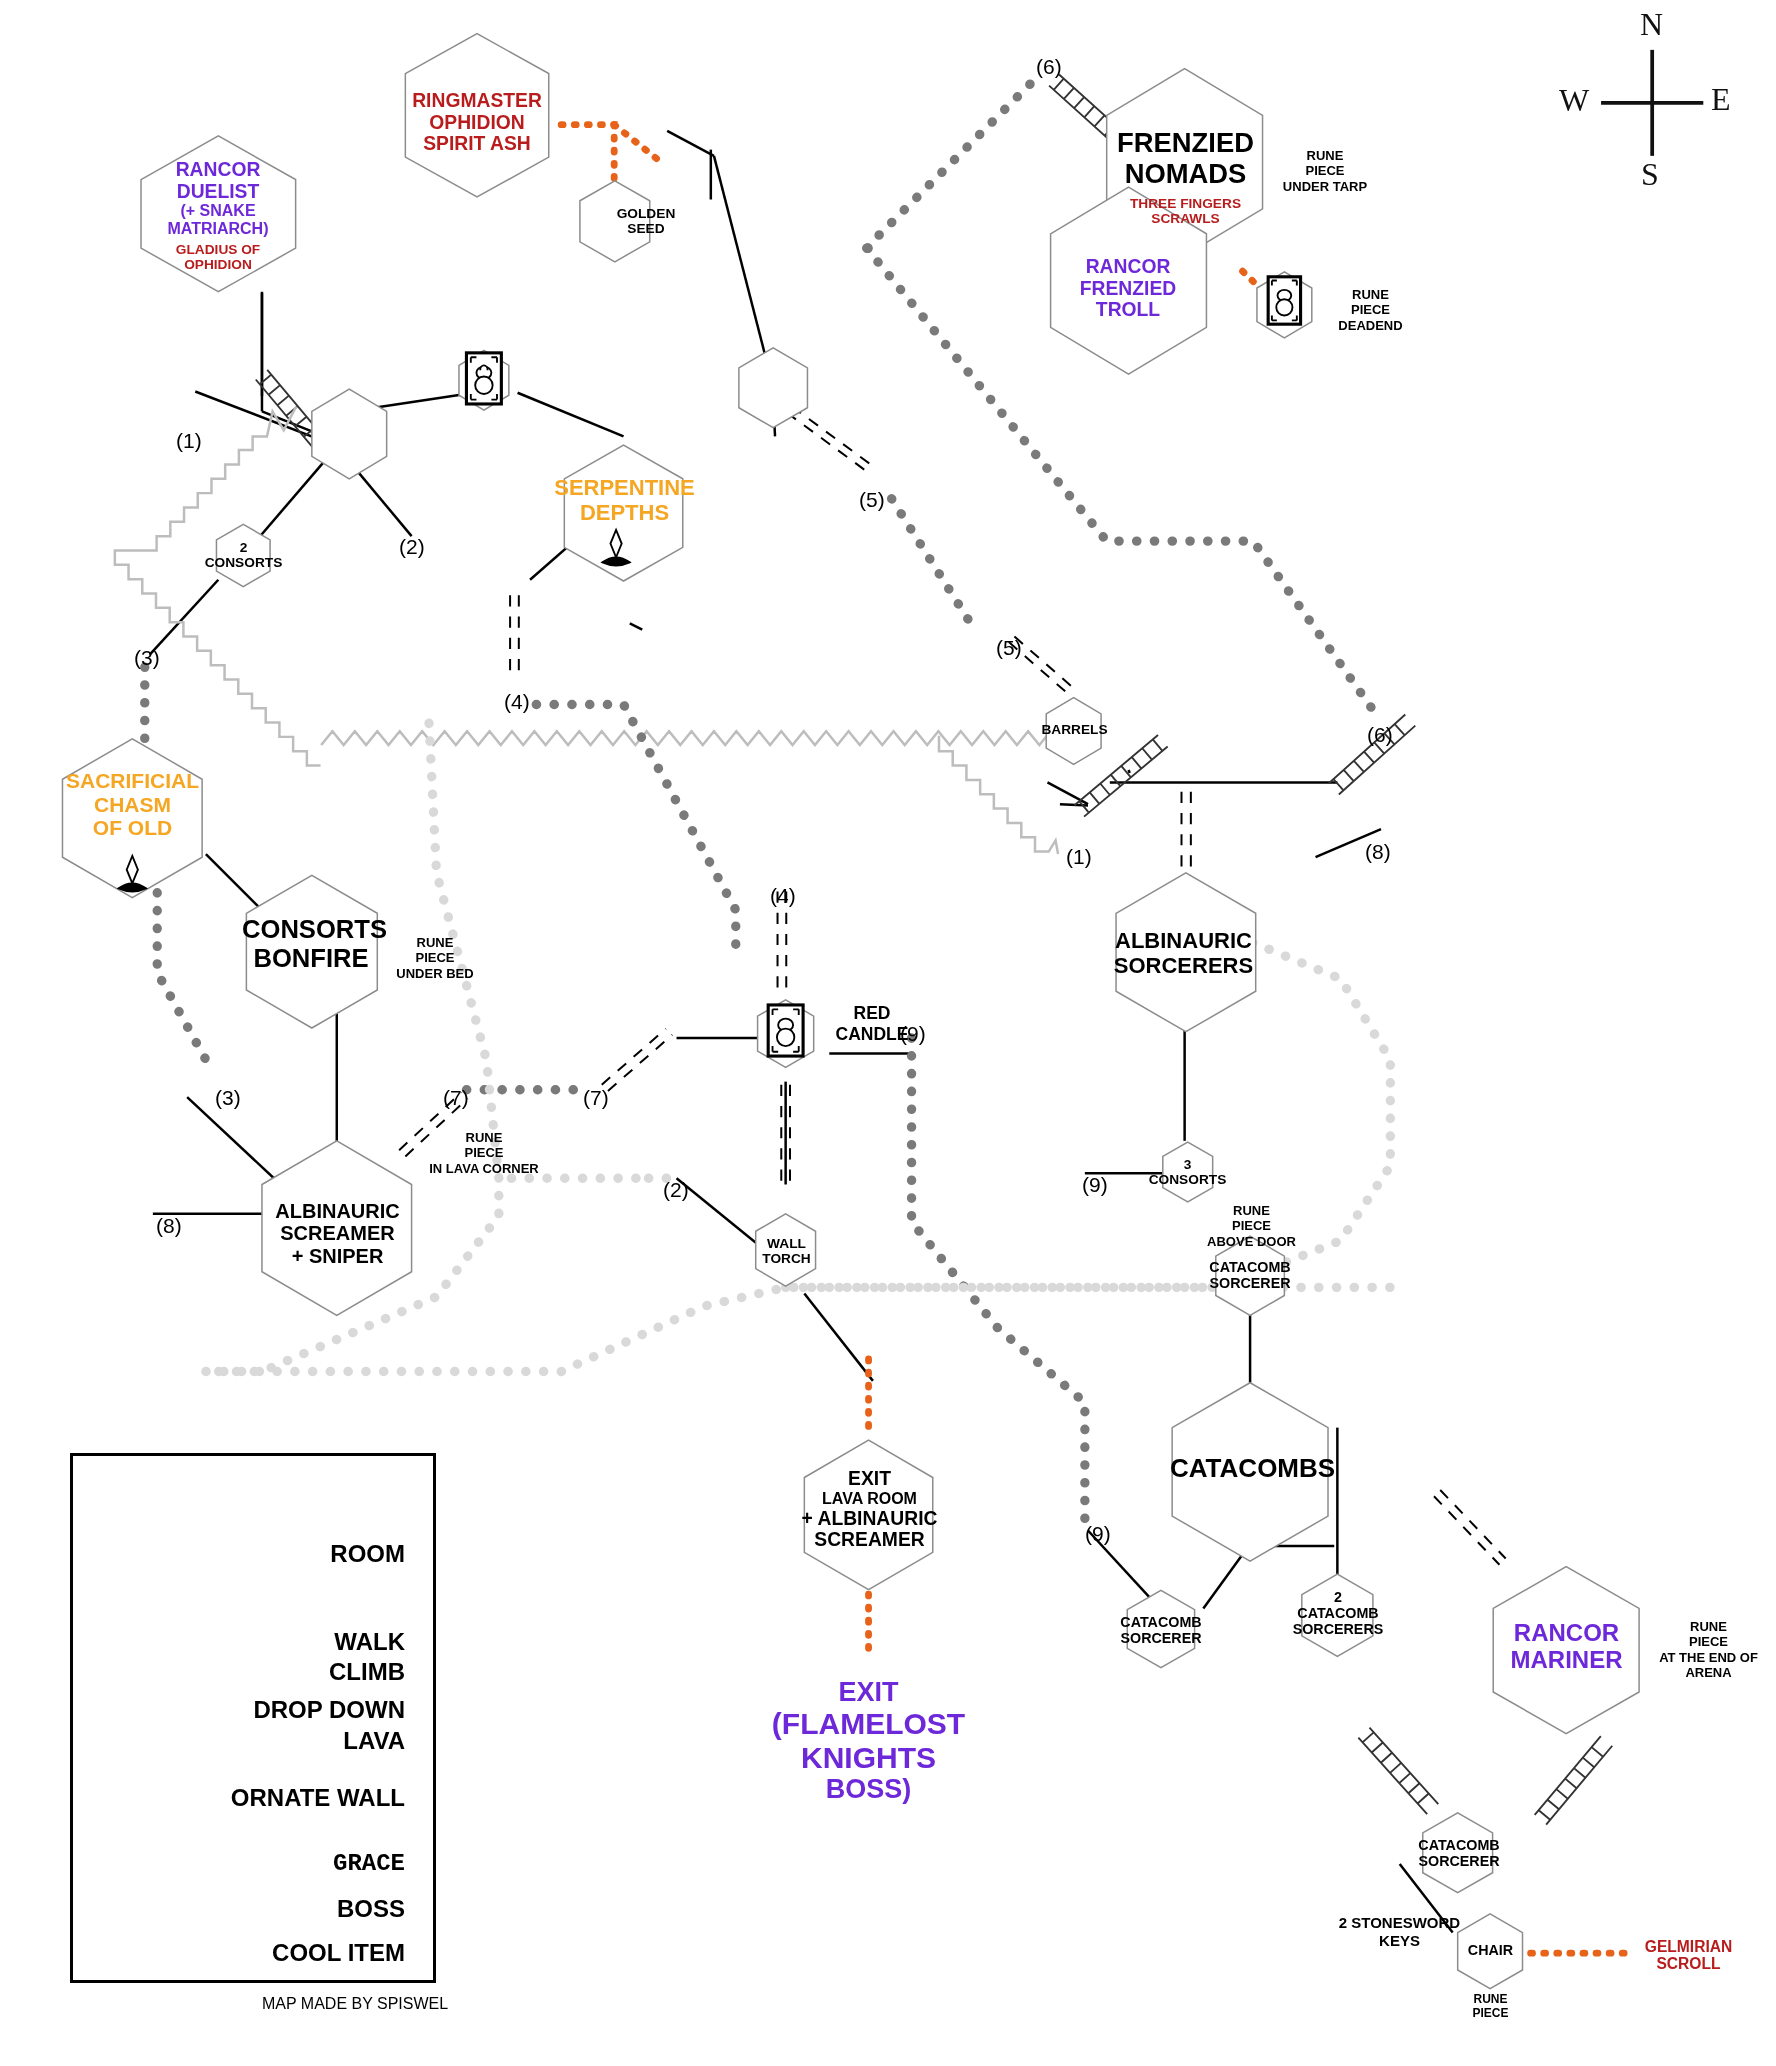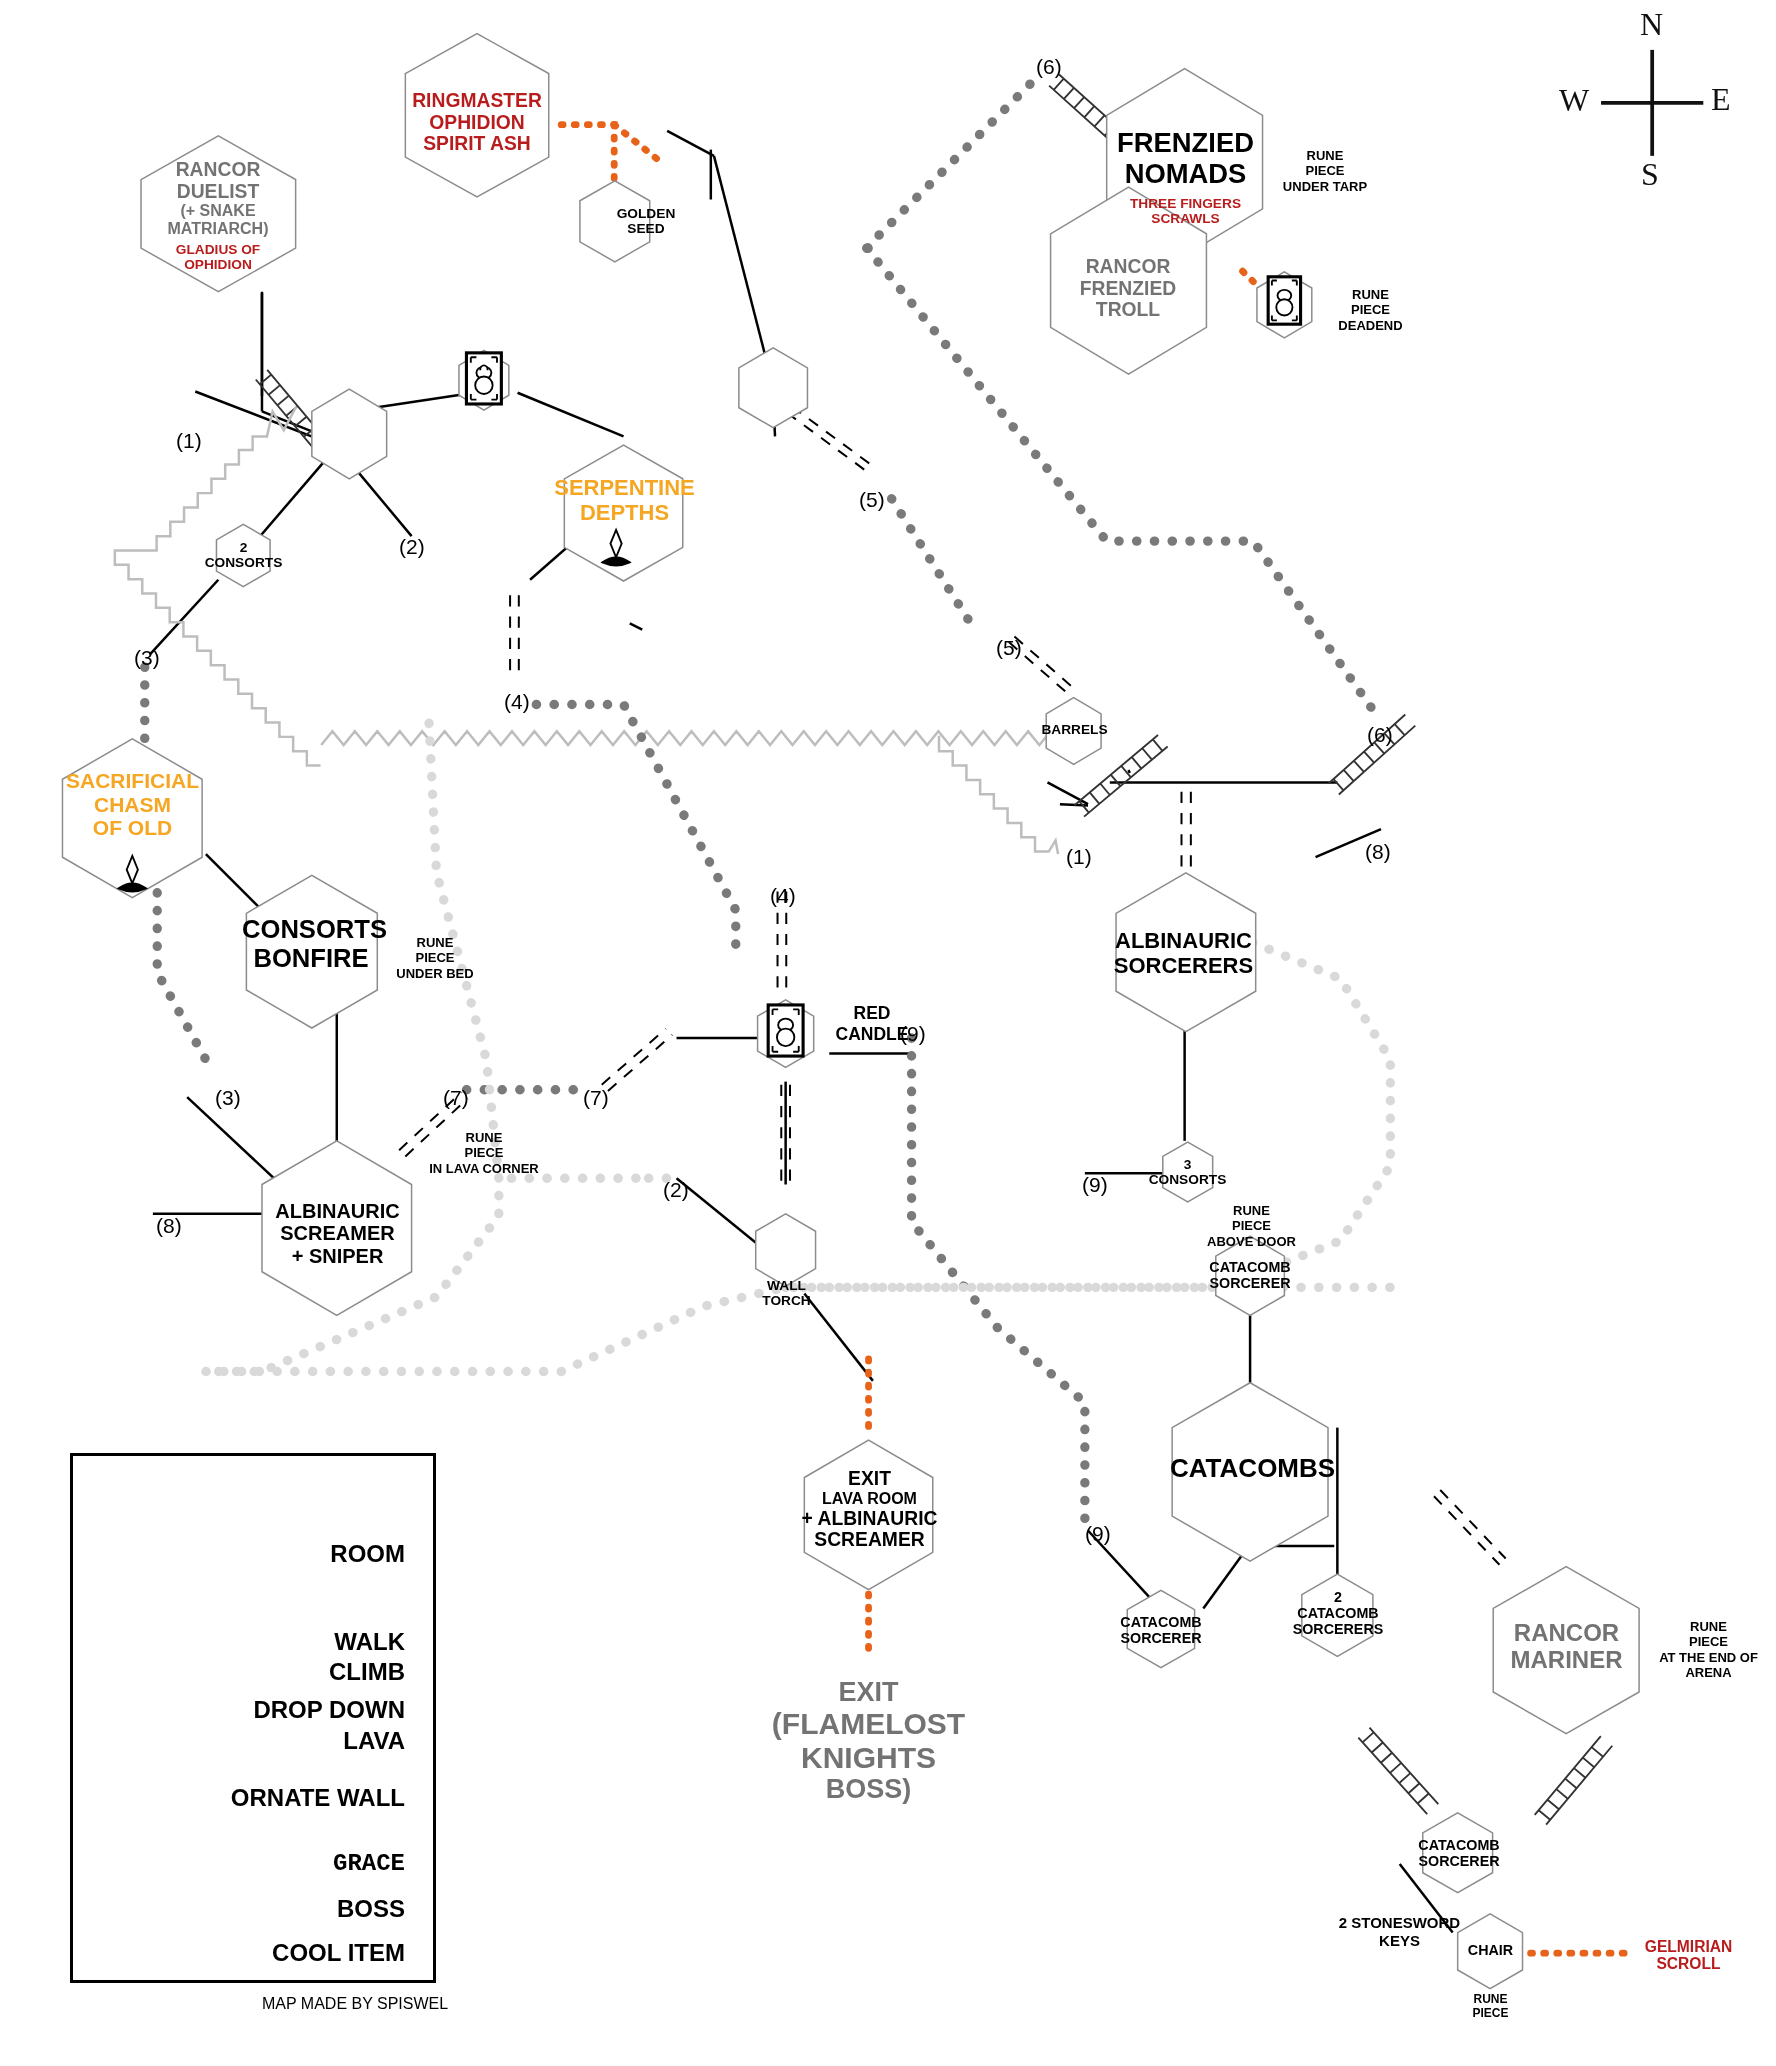--- a/index.html
+++ b/index.html
@@ -4,21 +4,21 @@
 <style>
   html,body{margin:0;padding:0;background:#ffffff;}
   body{font-family:"Liberation Sans",sans-serif;}
   #map-root{position:relative;width:1777px;height:2066px;background:#fff;overflow:hidden;}
   svg.layer{position:absolute;left:0;top:0;width:1777px;height:2066px;}
   .node-label{position:absolute;text-align:center;line-height:1.12;pointer-events:none;}
   .nl-big{font-size:27.4px;font-weight:700;color:#000;}
   .nl-mid{font-size:19.3px;font-weight:700;color:#000;}
   .nl-small{font-size:16px;font-weight:600;color:#000;}
   .nl-tiny{font-size:13.7px;font-weight:600;color:#000;}
-  .boss{color:#737373;font-weight:700;}
+  .boss{color:#6d28d9;font-weight:700;}
   .grace{color:#f5a623;font-weight:700;}
   .cool{color:#b91c1c;font-weight:700;}
   .note{position:absolute;font-size:13px;font-weight:600;color:#000;text-align:center;line-height:1.18;}
   .note-l{text-align:left;}
   .route-num{position:absolute;font-size:21px;color:#000;font-weight:400;}
   .legend-box{position:absolute;border:3.1px solid #000;background:#fff;}
   .legend-text{position:absolute;font-size:24px;font-weight:700;color:#000;text-align:right;}
   .credit{position:absolute;font-size:16px;font-weight:500;color:#000;text-align:right;}
   .compass-letter{position:absolute;font-size:32px;color:#111;font-family:"Liberation Serif",serif;}
 </style>
@@ -399,21 +399,21 @@
     <div>RUNE</div>
     <div>PIECE</div>
     <div>IN LAVA CORNER</div>
   </div>
 
   <div class="note" style="left:822px;top:1003px;width:100px;font-size:17.5px;">
     <div>RED</div>
     <div>CANDLE</div>
   </div>
 
-  <div class="node-label" style="left:747px;top:1236px;width:79px;margin-top:42px;">
+  <div class="node-label" style="left:747px;top:1236px;width:79px;">
     <div class="nl-tiny"><span>WALL</span></div>
     <div class="nl-tiny"><span>TORCH</span></div>
   </div>
 
   <div class="node-label" style="left:1036px;top:722px;width:77px;">
     <div class="nl-tiny"><span>BARRELS</span></div>
   </div>
 
   <div class="node-label" style="left:1111px;top:929px;width:145px;">
     <div class="nl-mid" style="font-size:22px"><span>ALBINAURIC</span></div>

